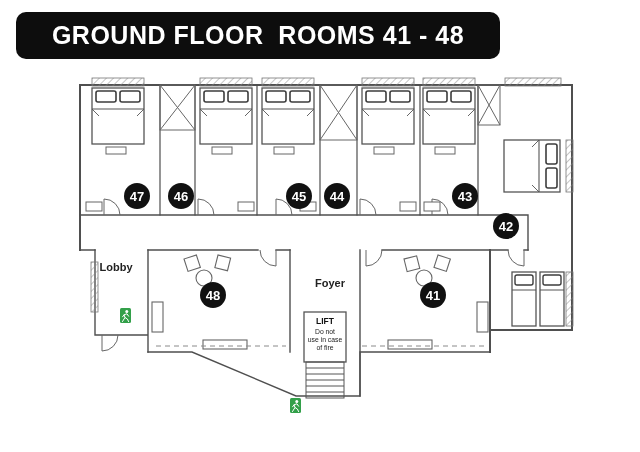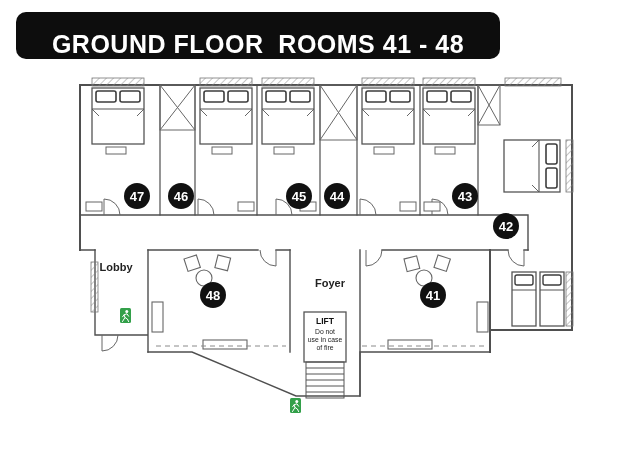--- a/index.html
+++ b/index.html
@@ -3,21 +3,21 @@
 <meta charset="utf-8">
 <style>
   html,body{margin:0;padding:0;}
   body{
     width:640px;height:452px;position:relative;background:#ffffff;overflow:hidden;
     font-family:"Liberation Sans",sans-serif;
   }
   .banner{
     position:absolute;left:16px;top:12px;width:484px;height:47px;
     background:#0d0d0d;border-radius:10px;
-    display:flex;align-items:flex-end;justify-content:center;z-index:2;
+    display:flex;align-items:center;justify-content:center;z-index:2;
   }
   .banner-text{
     color:#ffffff;font-weight:bold;font-size:25px;letter-spacing:.5px;white-space:pre;
     font-family:"Liberation Sans",sans-serif;
   }
   svg{position:absolute;left:0;top:0;}
   svg text{font-family:"Liberation Sans",sans-serif;}
   .area-label{font-size:11px;font-weight:bold;fill:#222;text-anchor:middle;}
   .badge{fill:#111111;}
   .badge-num{fill:#ffffff;font-size:13px;font-weight:bold;text-anchor:middle;}

